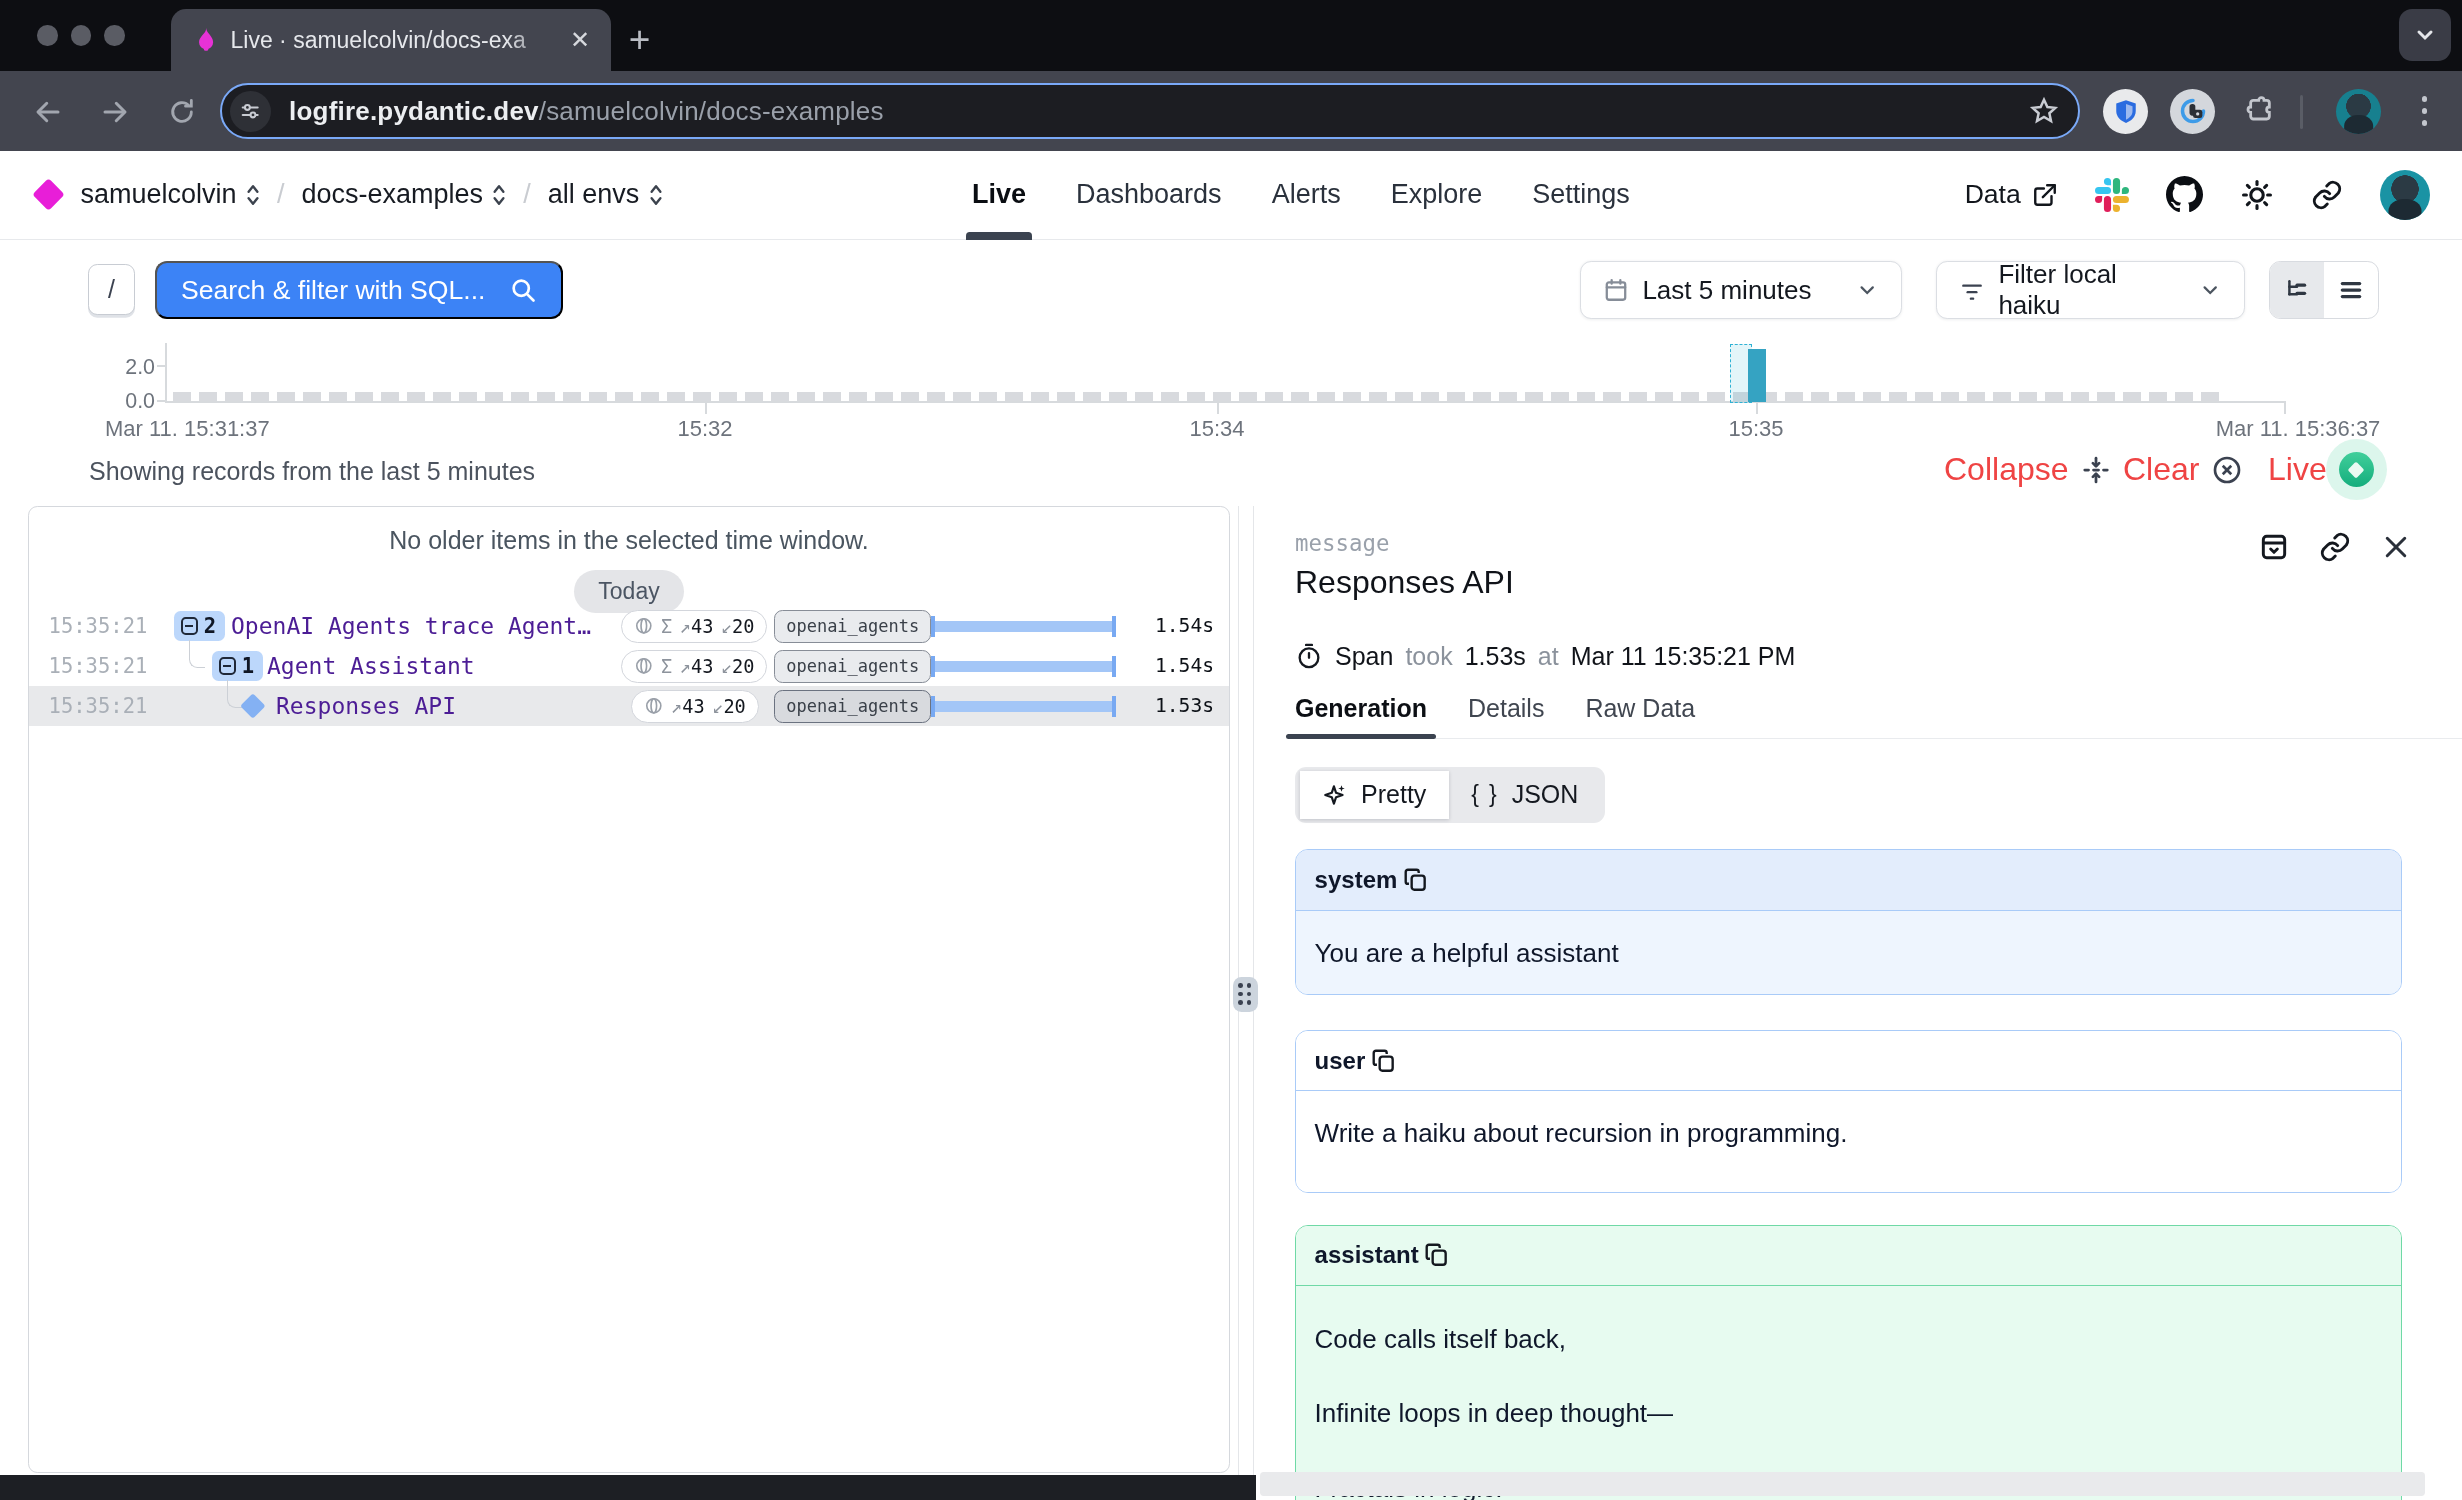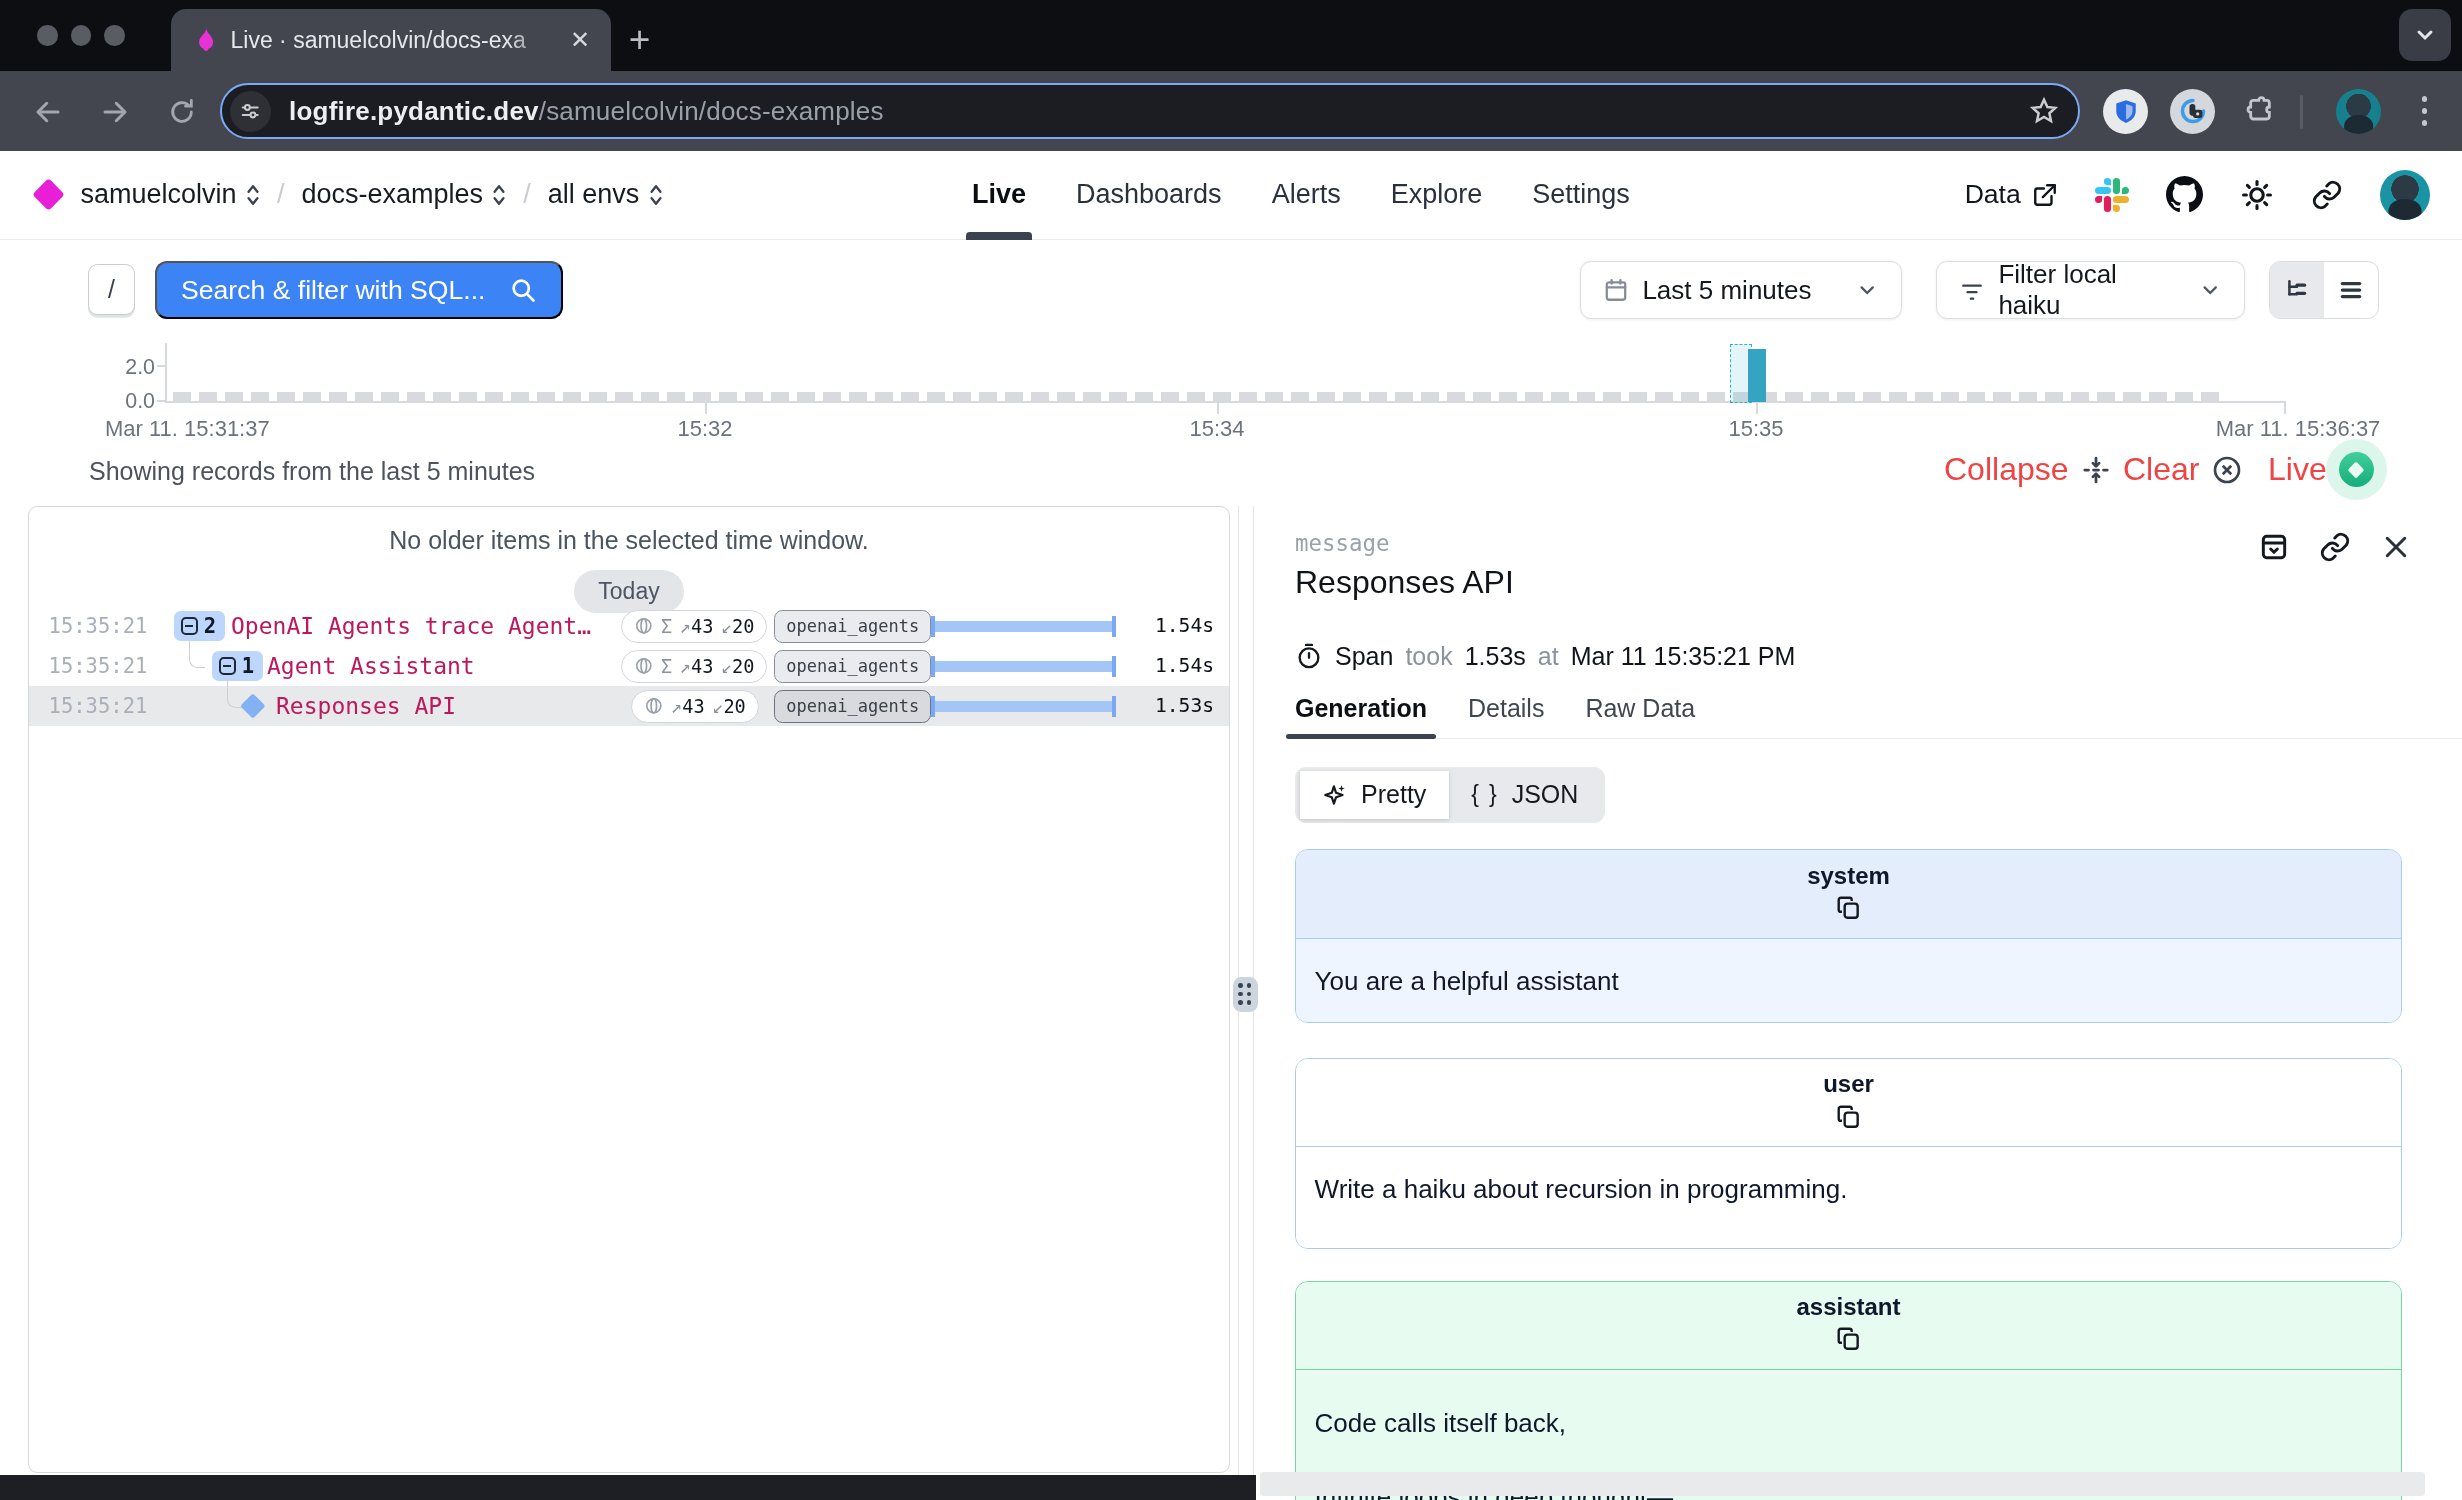--- a/index.html
+++ b/index.html
@@ -109,21 +109,21 @@
   .trow { position:relative; height:40px; }
   .trow.selected { background:#e8e9eb; }
   .mono { font-family:"DejaVu Sans Mono", monospace; }
   .t-time { position:absolute; left:19.6px; top:7.5px; font-size:20.5px; color:#a9afb7; }
   .t-badge { position:absolute; top:4.7px; height:30px; background:#bcd7fb; border-radius:6.5px;
              display:flex; align-items:center; gap:5.6px; padding:0 8.4px 0 6.5px; }
   .t-badge .boxminus { width:17.7px; height:17.7px; border:2.2px solid #1f2838; border-radius:4.7px; position:relative; }
   .t-badge .boxminus::after { content:""; position:absolute; left:2.8px; right:2.8px; top:50%; height:2.2px;
                               margin-top:-1.1px; background:#1f2838; }
   .t-badge b { font-size:20.5px; color:#101725; font-weight:700; }
-  .t-label { position:absolute; top:6.5px; font-size:23px; color:#be185d; white-space:nowrap; }
+  .t-label { position:absolute; top:6.5px; font-size:23px; color:#4c1d95; white-space:nowrap; }
   .elbow { position:absolute; width:16px; height:28px; top:-6.5px; border-left:1.9px solid #ccd0d6;
            border-bottom:1.9px solid #ccd0d6; border-bottom-left-radius:8.4px; }
   .t-diamond { position:absolute; top:11.2px; width:17.7px; height:17.7px; background:#84b1f3; transform:rotate(45deg); border-radius:2.8px; }
   .tok-pill { position:absolute; top:3.7px; height:33px; border:1.9px solid #d3d6dc; border-radius:17px; background:#fff;
               display:flex; align-items:center; gap:7.5px; padding:0 12px; font-size:18.6px; color:#14181f; }
   .tok-pill .dim { color:#8d939c; }
   .tag-pill { position:absolute; left:745px; top:3.7px; height:33px; background:#e9ebee; border:1.9px solid #878d97;
               border-radius:8.4px; display:flex; align-items:center; padding:0 11.2px; font-size:17px; color:#3a4049; }
   .trow.selected .tag-pill { background:#d8dade; border-color:#6b7280; }
   .dur-bar { position:absolute; left:902px; top:15px; width:185px; height:11.2px; background:#a3c6f7; }
@@ -149,21 +149,21 @@
   .dtab { position:relative; padding-bottom:15px; font-size:25px; color:#404650; }
   .dtab.active { font-weight:700; color:#0c0f14; }
   .dtab.active::after { content:""; position:absolute; left:-9.3px; right:-9.3px; bottom:-1.9px; height:5.6px;
                         background:#3b4350; border-radius:3.7px; }
   .fmt-seg { margin-top:28px; display:inline-flex; background:#e8e9ec; border-radius:11.2px; padding:4.7px; }
   .fmt-opt { display:flex; align-items:center; gap:13px; padding:9.3px 22.4px; font-size:25px; color:#14181f; border-radius:0; }
   .fmt-opt.active { background:#fff; box-shadow:0 0.9px 3.7px rgba(16,24,40,.18); }
   .fmt-braces { font-size:23px; letter-spacing:1.9px; color:#14181f; }
 
   .msg-card { width:1107px; border-radius:13px; overflow:hidden; }
-  .msg-head { display:flex; align-items:center; padding:11.2px 18.6px;flex-direction:column; }
+  .msg-head { display:flex; align-items:center; padding:11.2px 18.6px; }
   .msg-role { font-size:24px; font-weight:700; color:#0f172a; }
   .msg-body { padding:26px 18.6px 24px; font-size:26px; color:#0f172a; line-height:1.28; }
   .msg-body p + p { margin-top:41px; }
   .card-system { margin-top:26px; border:1.9px solid #a9cbf8; }
   .card-system .msg-head { background:#e3edfc; border-bottom:1.9px solid #a9cbf8; }
   .card-system .msg-body { background:#eef5fe; }
   .card-user { margin-top:35px; border:1.9px solid #a9cbf8; }
   .card-user .msg-head { background:#fff; border-bottom:1.9px solid #a9cbf8; }
   .card-user .msg-body { background:#fff; padding-bottom:41px; }
   .card-assistant { margin-top:32px; border:1.9px solid #6fd9a6; }

